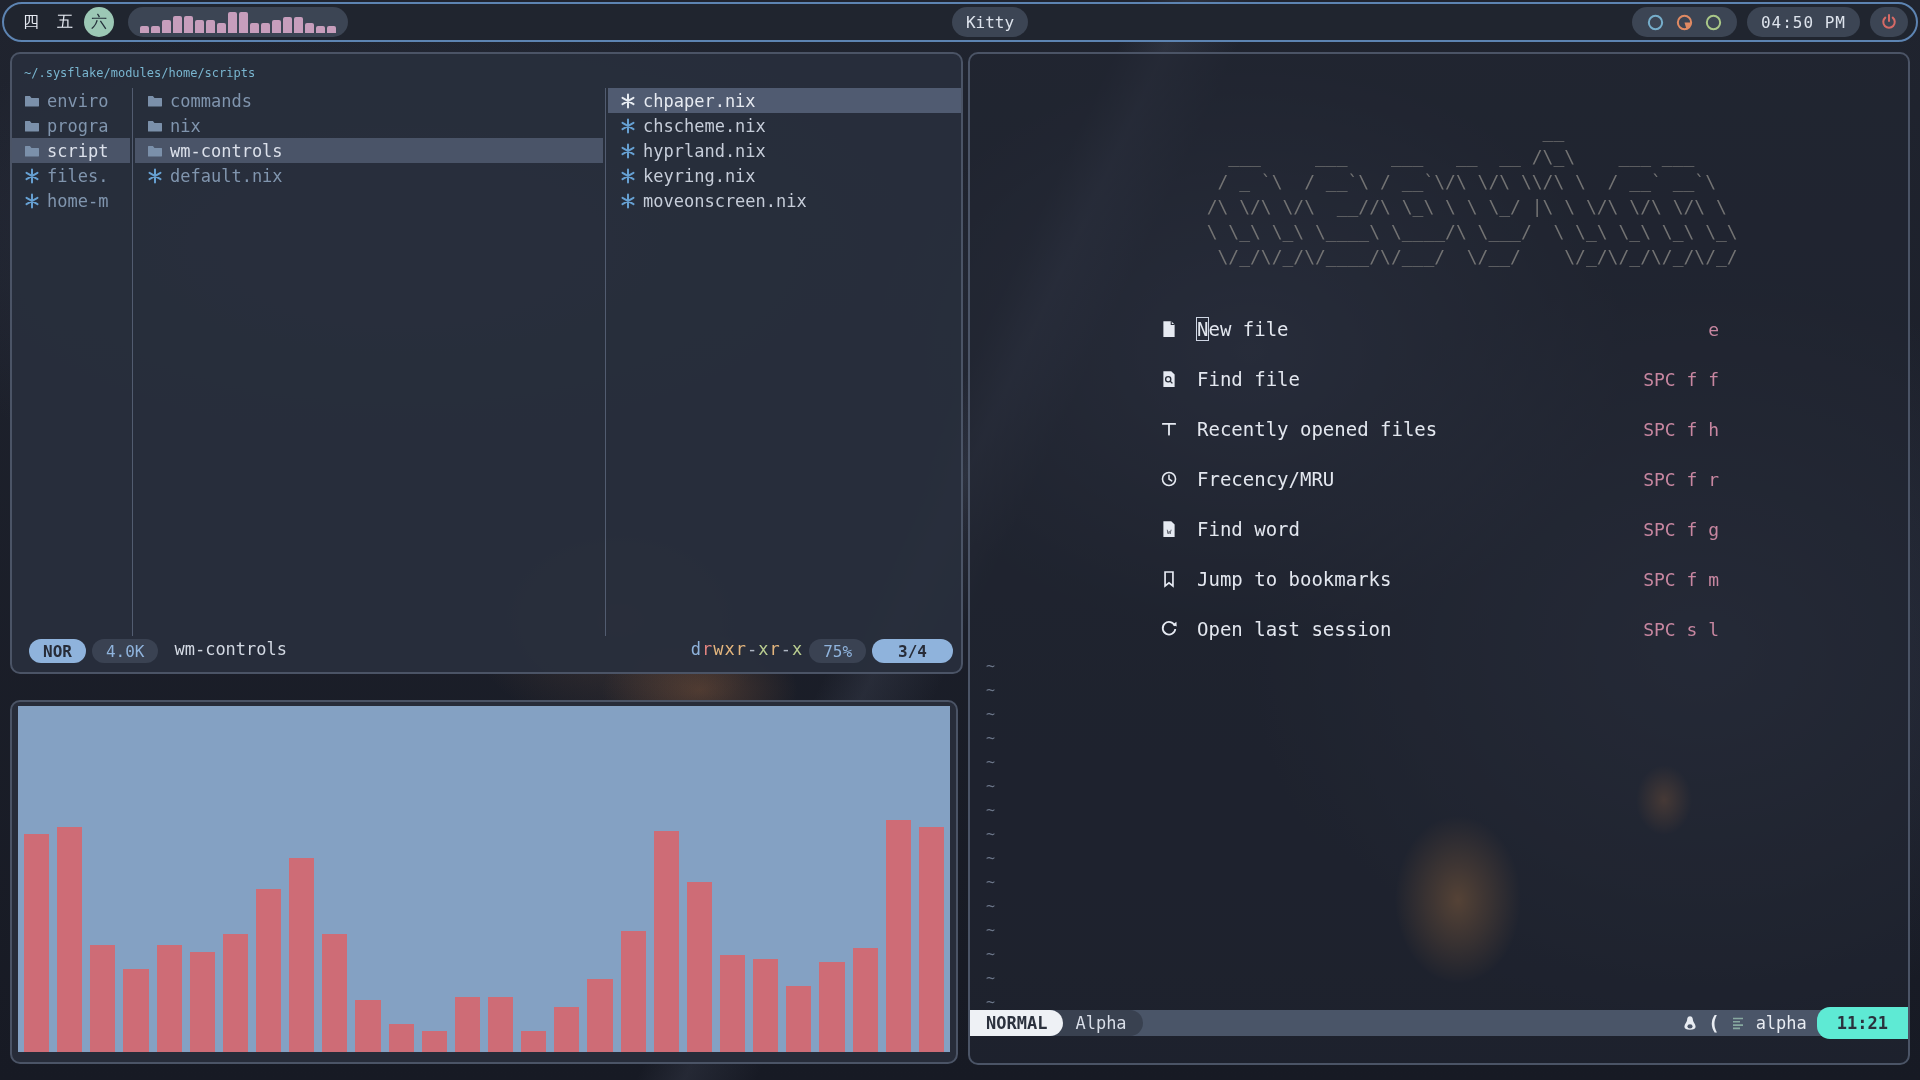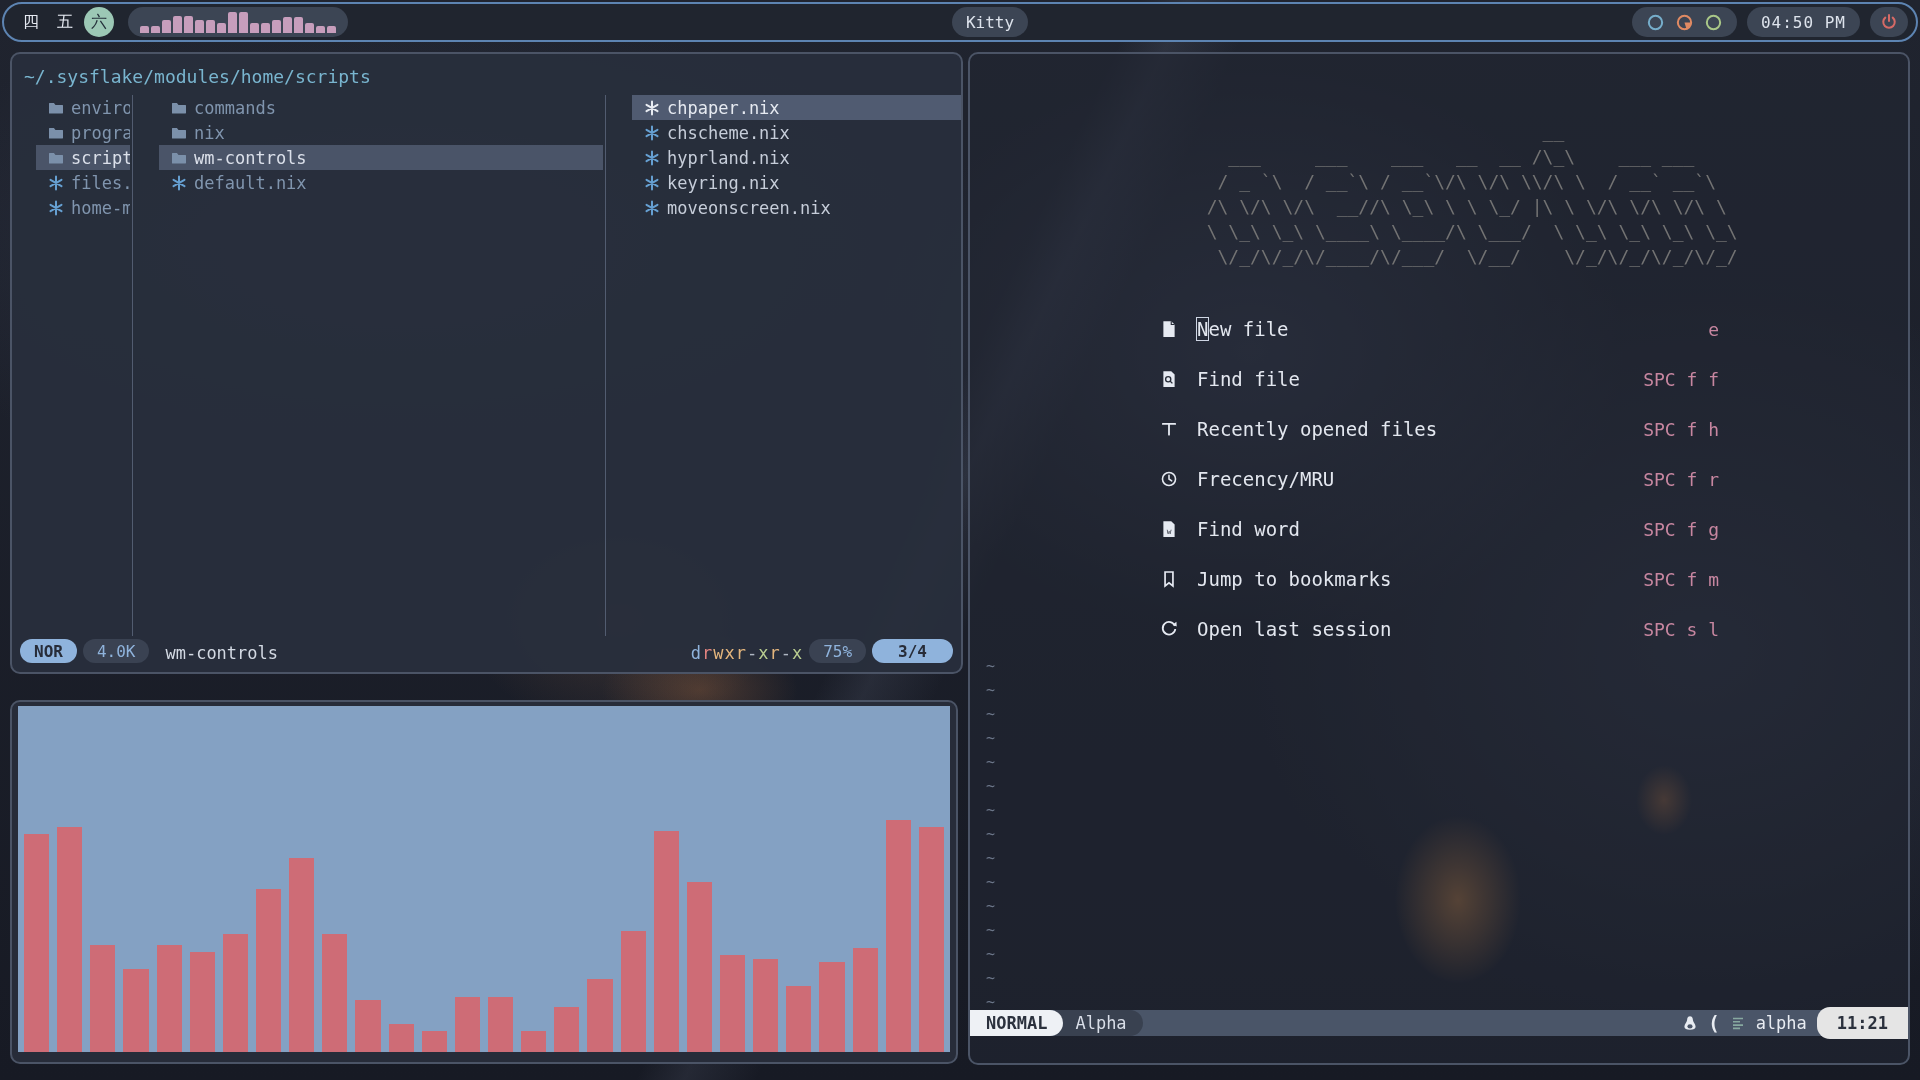--- a/index.html
+++ b/index.html
@@ -37,38 +37,38 @@
   .gauges { gap:10px; }
   .clock-pill { font-size:16px; letter-spacing:1px; }
   .power-pill { padding:0 10px; }
 
   
   .window { position:absolute; border:2px solid #4b5466; border-radius:10px; }
 
   
   .fm { left:10px; top:52px; width:953px; height:622px; background:rgba(40,46,60,.95); overflow:hidden;
         display:flex; flex-direction:column; }
-  .fm-path { color:#79b5cf; font-size:18px; padding:12px 10px 6px 12px; white-space:nowrap; }
+  .fm-path { color:#79b5cf; font-size:12px; padding:12px 10px 6px 12px; white-space:nowrap; }
   .fm-cols { flex:1; display:flex; overflow:hidden; padding-top:2px; }
   .fm-sep { width:1px; background:#525c70; margin:0 2px; }
   .fm-col { overflow:hidden; }
   .fm-col.c1 { width:118px; }
   .fm-col.c2 { width:468px; }
   .fm-col.c3 { flex:1; }
   .fm-row { height:25px; display:flex; align-items:center; gap:7px; padding:0 6px 0 12px; white-space:nowrap;
-            font-size:17px; color:#8095ae;margin-left:24px; }
+            font-size:17px; color:#8095ae; }
   .fm-row .fi { width:16px; height:16px; flex:0 0 16px; display:flex; align-items:center; justify-content:center; }
   .fm-row.folder-row .fi { color:#7b90aa; }
   .fm-row.nix-row .fi { color:#66a0d2; }
   .fm-col.c3 .fm-row { color:#c6cdd9; }
   .fm-row.sel { background:#4a5468; color:#dbe0ea; }
   .fm-col.c3 .fm-row.sel { background:#505b71; color:#e6eaf1; }
   .fm-col.c3 .fm-row.sel .fi { color:#e8ecf2; }
   .fm-status { height:36px; display:flex; align-items:center; justify-content:space-between; padding:0 8px 6px 8px; font-size:17px; }
-  .st-left, .st-right { display:flex; align-items:flex-end; gap:6px; }
+  .st-left, .st-right { display:flex; align-items:flex-start; gap:6px;margin-left:9px; }
   .chip { height:24px; border-radius:12px; display:flex; align-items:center; padding:0 14px; font-size:16px; }
   .chip.blue { background:#8fb3dc; color:#272c38; font-weight:bold; }
   .chip.dark { background:#3a4252; color:#8fb3dc; }
   .chip.pos  { padding:0 26px; }
   .st-name { color:#d3d9e3; margin-left:10px; }
   .perm { letter-spacing:1px; }
 
   
   .cava { left:10px; top:700px; width:948px; height:364px; background:#272c39; padding:4px 6px 10px 6px; }
   .cava-area { width:100%; height:100%; background:#84a1c3; display:flex; align-items:flex-end; gap:8px; padding:0 6px; overflow:hidden; }
@@ -83,21 +83,21 @@
   .nv-item .mi { width:20px; height:20px; flex:0 0 20px; color:#e6eaf2; display:flex; align-items:center; justify-content:center; }
   .nv-item .lbl { flex:1; white-space:pre; }
   .nv-item .sc { color:#c786a0; font-size:18px; }
   .cursor-box { outline:1px solid #cfd6e4; outline-offset:0; }
   .nv-tildes { position:absolute; left:16px; top:600px; color:#6b7689; font-size:15px; line-height:24px; }
   .statusline { position:absolute; left:0; right:0; bottom:27px; height:26px; background:#4a5568; display:flex; align-items:center; }
   .sl-chip { height:26px; display:flex; align-items:center; padding:12px 16px; font-size:17px; }
   .sl-mode { background:#eef1f5; color:#2b313d; font-weight:bold; border-radius:0 13px 13px 0; z-index:3; }
   .sl-file { background:#394150; color:#d9dee8; border-radius:0 13px 13px 0; margin-left:-8px; padding-left:20px; z-index:2; }
   .sl-right { margin-left:auto; display:flex; align-items:center; gap:10px; color:#e8ecf2; font-size:17px; }
-  .sl-time { background:#e5e5e5; color:#2b313d; font-weight:bold; border-radius:13px 0 0 13px; padding:16px 20px; }
+  .sl-time { background:#5eead4; color:#2b313d; font-weight:bold; border-radius:13px 0 0 13px; padding:16px 20px; }
   .sl-paren { font-size:19px; font-weight:bold; }
   svg { display:block; }
 </style>
 </head>
 <body>
 
 <div class="topbar">
   <div class="tb-group">
     <div class="ws" id="ws-box">
         <span class="ws-item">四</span>

